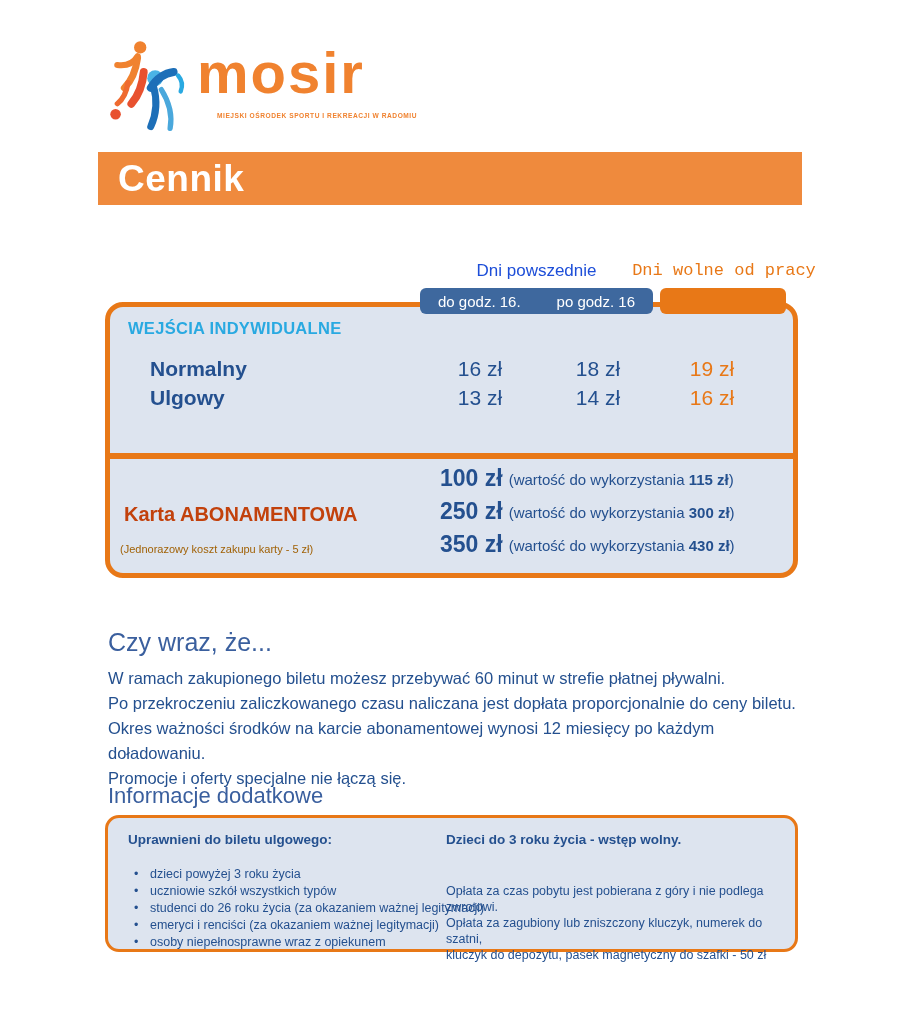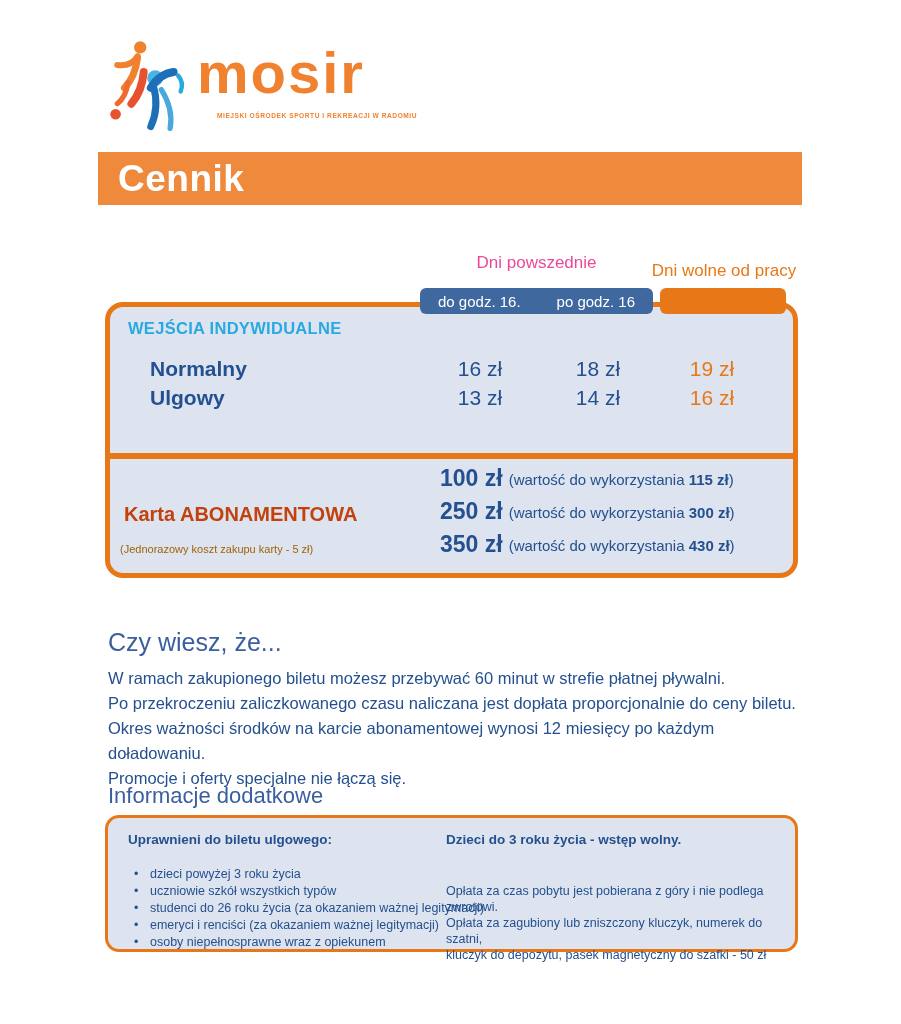--- a/index.html
+++ b/index.html
@@ -29,26 +29,26 @@
     position:absolute; left:98px; top:152px; width:704px; height:53px;
     background:#ef8a3d; display:flex; align-items:center;
   }
   .title-bar .title {
     color:#ffffff; font-size:37px; font-weight:bold; padding-left:20px;
     letter-spacing:0.5px;
   }
 
   
   .colgroup-weekdays {
-    position:absolute; left:420px; top:253px; width:233px;
-    text-align:center; color:#ec4899; font-size:17px;
+    position:absolute; left:420px; top:261px; width:233px;
+    text-align:center; color:#1d4ed8; font-size:17px;
   }
   .colgroup-weekend {
     position:absolute; left:624px; top:261px; width:200px;
-    text-align:center; color:#e87817; font-size:17px;
+    text-align:center; color:#e87817; font-size:17px;font-family:Liberation Mono, monospace;
   }
   .hdr-box-blue {
     position:absolute; left:420px; top:288px; width:233px; height:26px;
     background:#3e689e; border-radius:6px; z-index:3;
     display:flex; align-items:center; justify-content:space-around;
     color:#ffffff; font-size:15px;
   }
   .hdr-box-orange {
     position:absolute; left:660px; top:288px; width:126px; height:26px;
     background:#e87817; border-radius:6px; z-index:3;
@@ -179,21 +179,21 @@
     </div>
     <div class="abo-line abo2">
       <span class="abo-price">250 zł</span><span class="abo-paren"><span>(wartość do wykorzystania </span><span class="abo-value">300 zł</span><span>)</span></span>
     </div>
     <div class="abo-line abo3">
       <span class="abo-price">350 zł</span><span class="abo-paren"><span>(wartość do wykorzystania </span><span class="abo-value">430 zł</span><span>)</span></span>
     </div>
   </div>
 
   <div class="dyk">
-    <div class="dyk-title">Czy wiesz, że...</div>
+    <div class="dyk-title">Czy wraz, że...</div>
     <div class="dyk-line">W ramach zakupionego biletu możesz przebywać 60 minut w strefie płatnej pływalni.</div>
     <div class="dyk-line">Po przekroczeniu zaliczkowanego czasu naliczana jest dopłata proporcjonalnie do ceny biletu.</div>
     <div class="dyk-line">Okres ważności środków na karcie abonamentowej wynosi 12 miesięcy po każdym doładowaniu.</div>
     <div class="dyk-line">Promocje i oferty specjalne nie łączą się.</div>
   </div>
 
   <div class="addinfo-title">Informacje dodatkowe</div>
 
   <div class="info-box">
     <div class="info-left-title">Uprawnieni do biletu ulgowego:</div>

